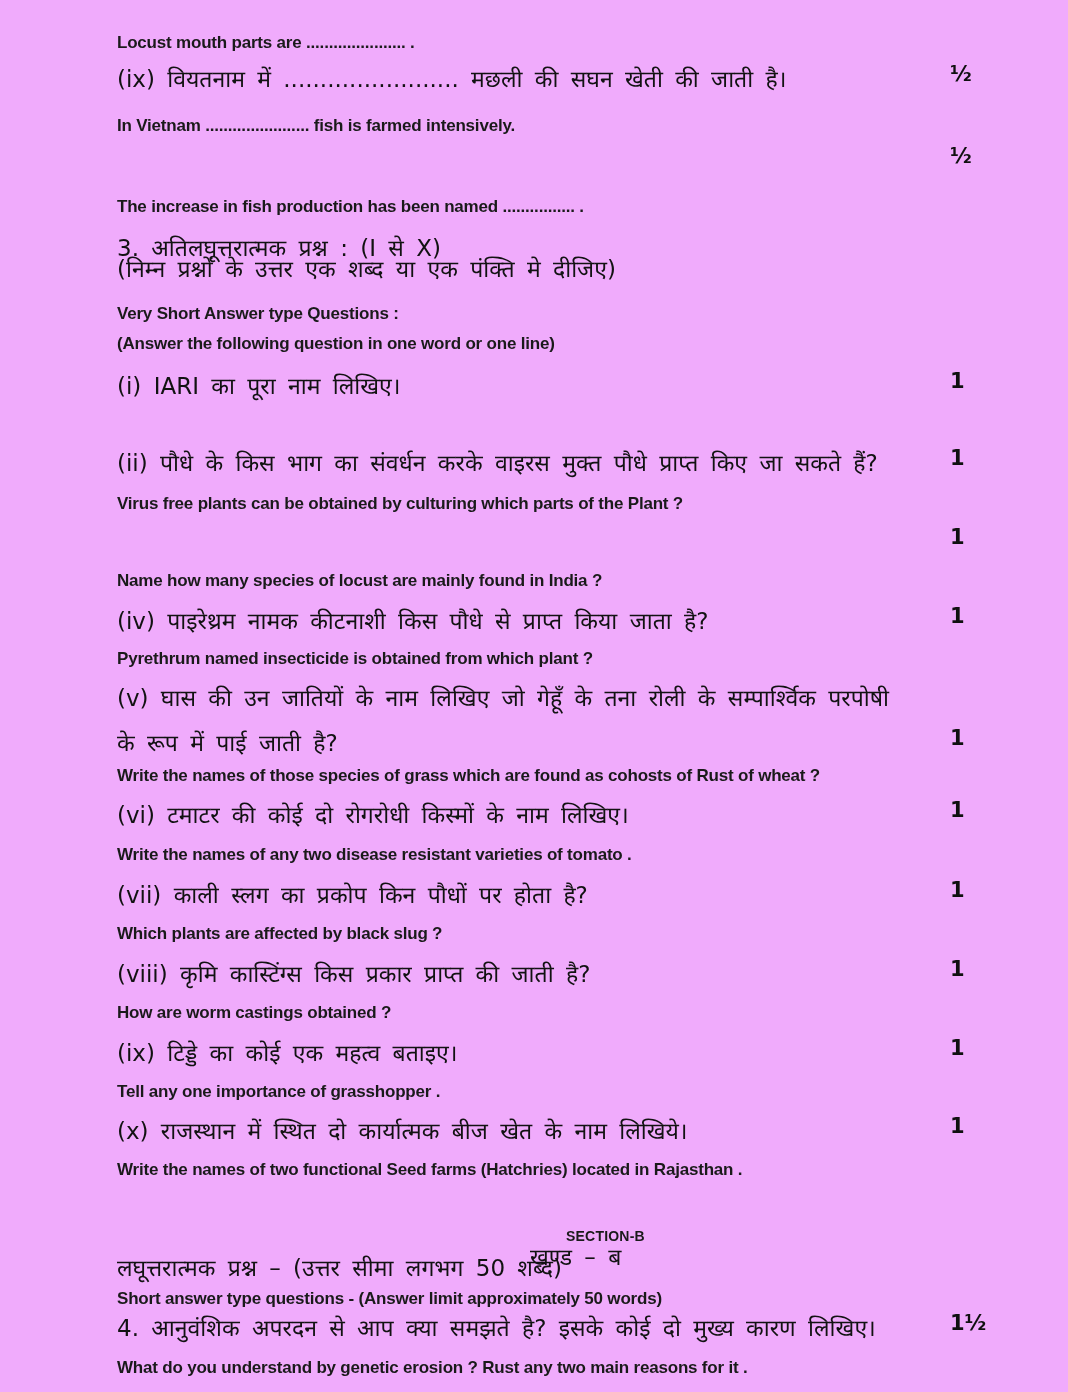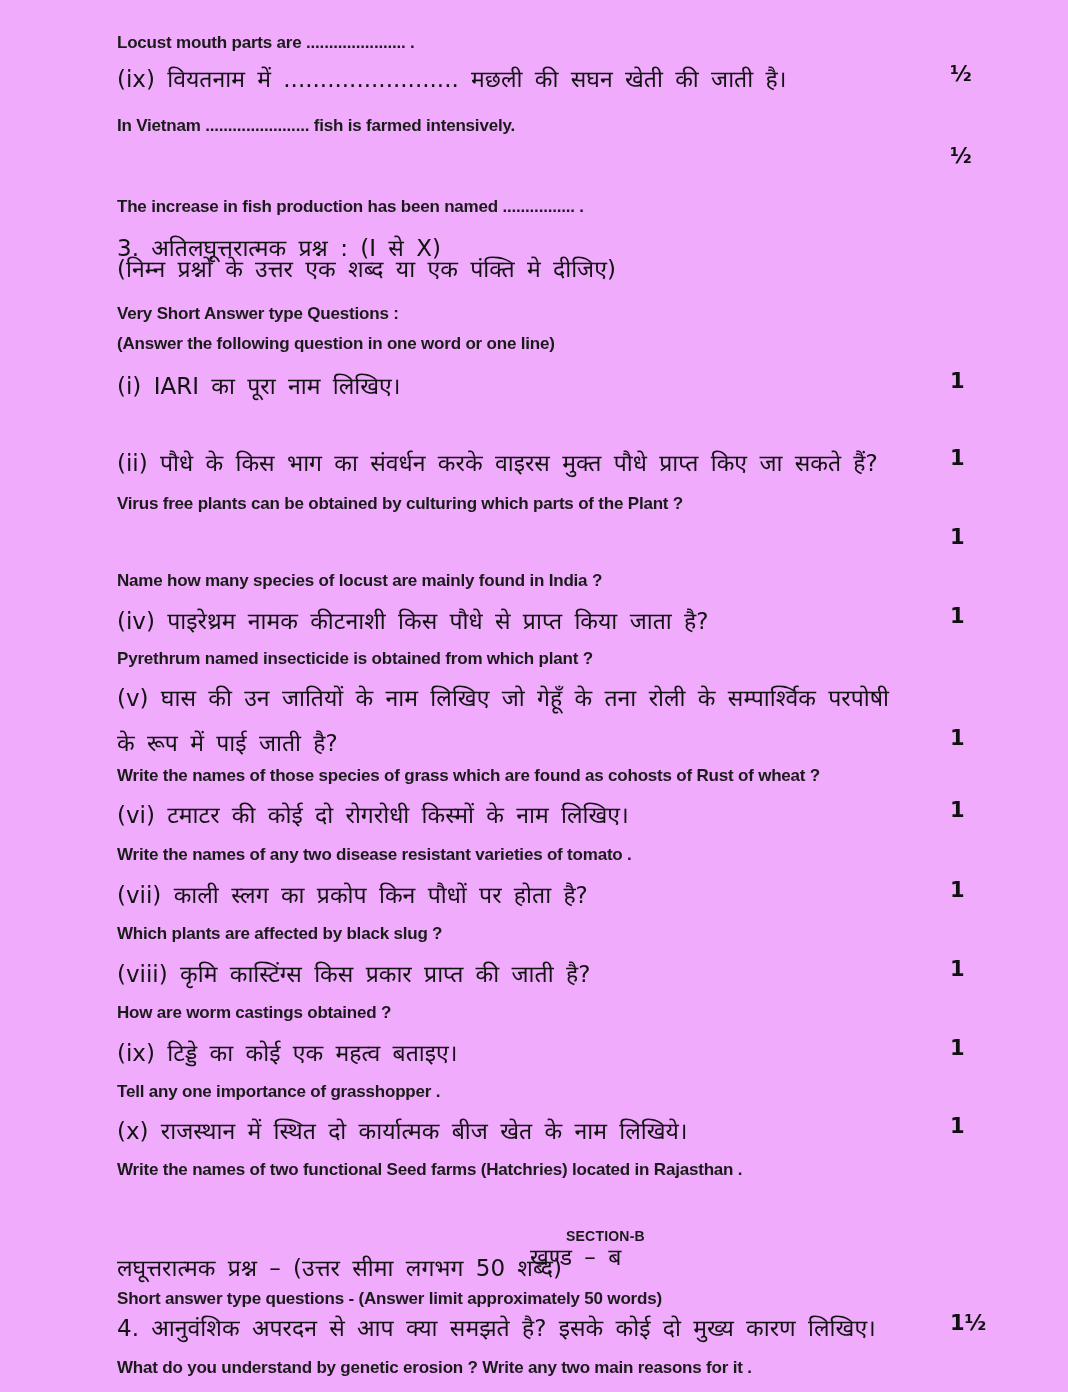--- a/index.html
+++ b/index.html
@@ -94,15 +94,15 @@
   <div class="ln hi" style="top:1114px"><span>(x) राजस्थान में स्थित दो कार्यात्मक बीज खेत के नाम लिखिये।</span><span class="m">1</span></div>
   <div class="ln en" style="top:1160px"><span>Write the names of two functional Seed farms (Hatchries) located in Rajasthan .</span></div>
 
   <div class="ln hi center-hi" style="top:1192px"><span>खण्ड – ब</span></div>
   <div class="ln en center-en" style="top:1228px"><span>SECTION-B</span></div>
 
   <div class="ln hi" style="top:1251px"><span>लघूत्तरात्मक प्रश्न – (उत्तर सीमा लगभग 50 शब्द)</span></div>
   <div class="ln en" style="top:1289px"><span>Short answer type questions - (Answer limit approximately 50 words)</span></div>
 
   <div class="ln hi" style="top:1311px"><span>4. आनुवंशिक अपरदन से आप क्या समझते है? इसके कोई दो मुख्य कारण लिखिए।</span><span class="m">1½</span></div>
-  <div class="ln en" style="top:1358px"><span>What do you understand by genetic erosion ?  Write any two main reasons for it  .</span></div>
+  <div class="ln en" style="top:1358px"><span>What do you understand by genetic erosion ?  Rust any two main reasons for it  .</span></div>
 
 </div>
 
 </body></html>

